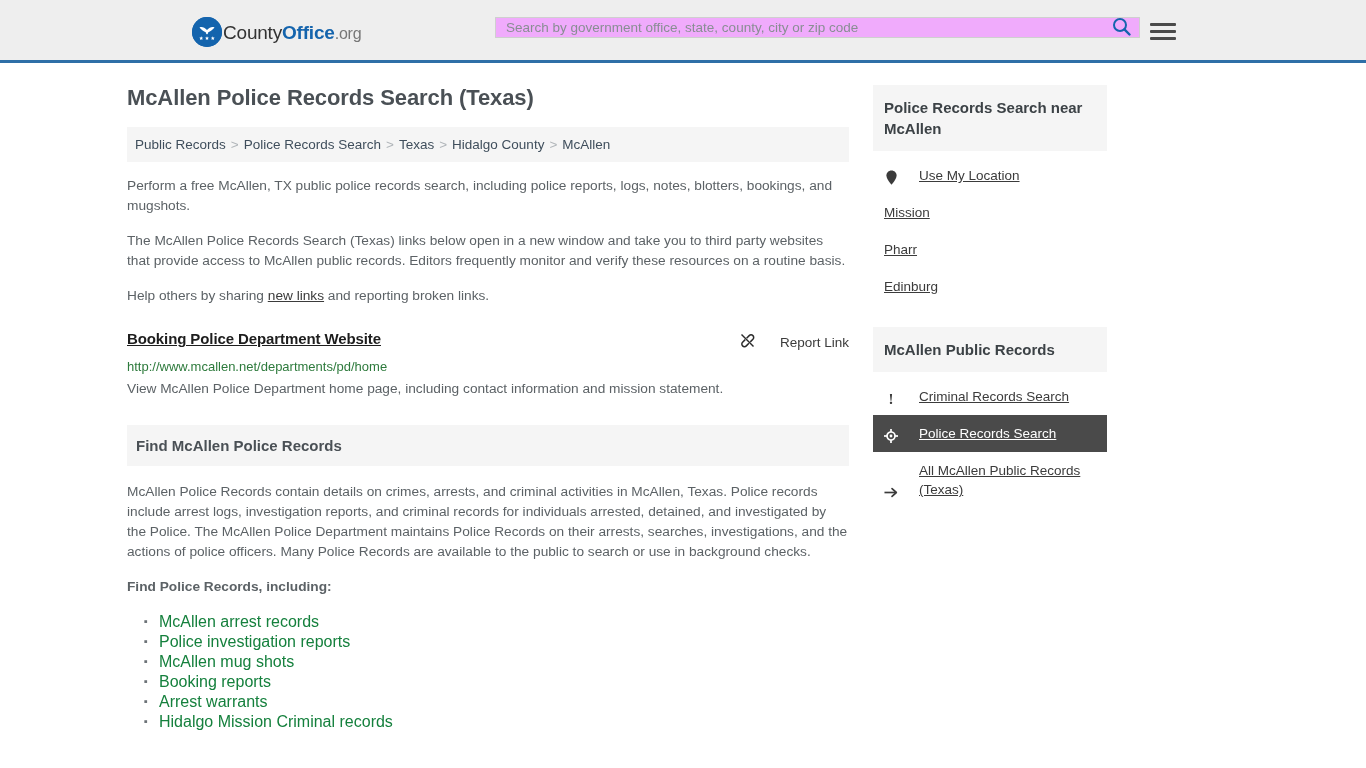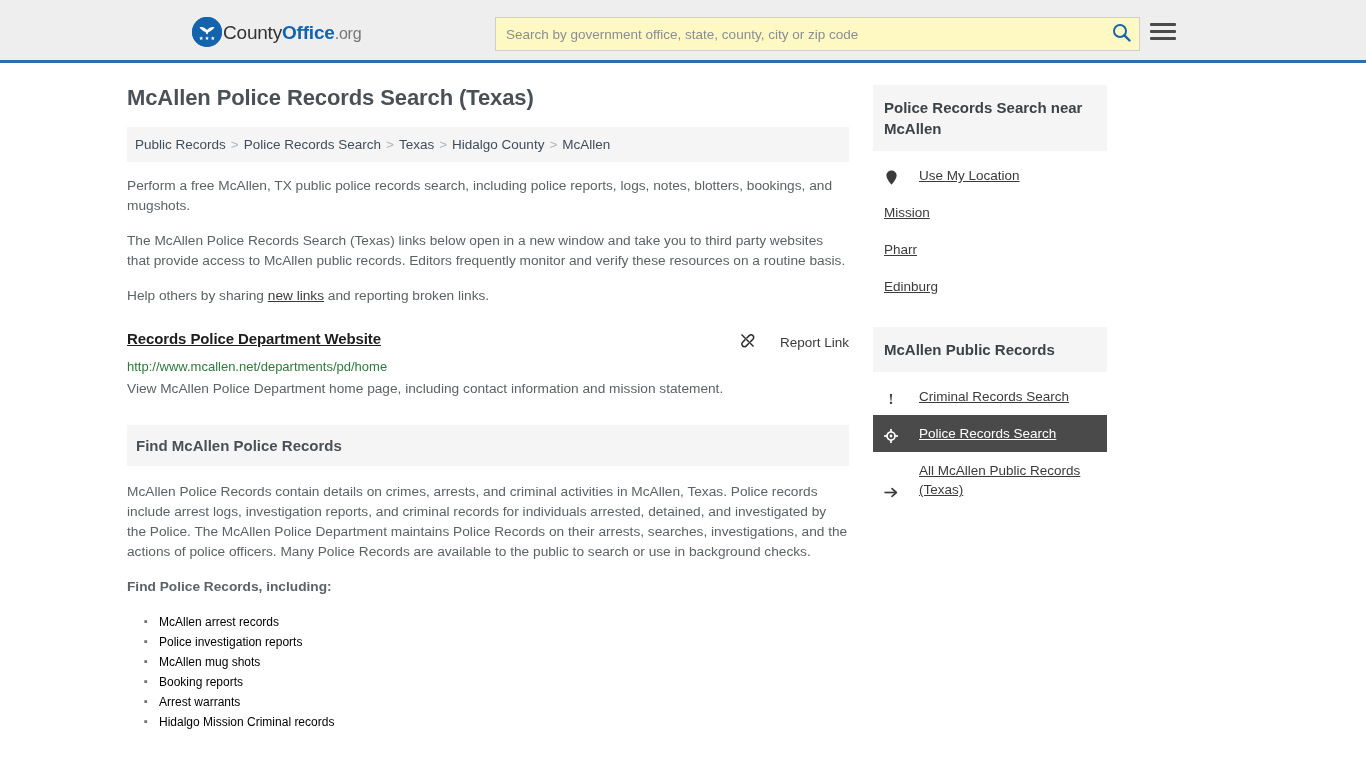--- a/index.html
+++ b/index.html
@@ -50,22 +50,22 @@
   }
   .brand-text .c1 { color: #333333; }
   .brand-text .c2 { color: #1464ad; font-weight: bold; }
   .brand-text .c3 { color: #777777; font-size: 16px; }
 
   .search-wrap {
     position: absolute;
     left: 495px;
     top: 17px;
     width: 645px;
-    height: 34px;
-    background: #fef9c3;
+    height: 21px;
+    background: #f0abfc;
     border: 1px solid #cfcfcf;
     display: flex;
     align-items: center;
   }
   .search-input {
     flex: 1;
     border: 0;
     outline: none;
     background: transparent;
     font-family: "Liberation Sans", sans-serif;
@@ -208,23 +208,23 @@
     font-weight: bold;
     color: #4a5055;
     margin: 0 0 9px 0;
   }
   ul.plain-list {
     margin: 0;
     padding-left: 30px;
     list-style: none;
   }
   ul.plain-list li {
-    font-size: 12px;
+    font-size: 16px;
     line-height: 20px;
-    color: #000000;
+    color: #15803d;
     position: relative;
     padding-left: 2px;
   }
   ul.plain-list li::before {
     content: "▪";
     position: absolute;
     left: -13px;
     top: -1px;
     color: #6b7176;
     font-size: 11px;
@@ -323,21 +323,21 @@
       <nav class="breadcrumb">
         <a href="#">Public Records</a><span class="sep">&gt;</span><a href="#">Police Records Search</a><span class="sep">&gt;</span><a href="#">Texas</a><span class="sep">&gt;</span><a href="#">Hidalgo County</a><span class="sep">&gt;</span><a href="#">McAllen</a>
       </nav>
 
       <p>Perform a free McAllen, TX public police records search, including police reports, logs, notes, blotters, bookings, and mugshots.</p>
       <p>The McAllen Police Records Search (Texas) links below open in a new window and take you to third party websites that provide access to McAllen public records. Editors frequently monitor and verify these resources on a routine basis.</p>
       <p><span>Help others by sharing </span><a class="inline-link" href="#">new links</a><span> and reporting broken links.</span></p>
 
       <div class="result">
         <div class="result-head">
-          <a class="result-title" href="#">Records Police Department Website</a>
+          <a class="result-title" href="#">Booking Police Department Website</a>
           <a class="report-link" href="#">
             <span>
               <svg width="17" height="17" viewBox="0 0 17 17" aria-hidden="true">
                 <path d="M6.2 10.8 L3.6 13.4 a2.6 2.6 0 1 0 3.7 3.7 L9.9 14.5" fill="none" stroke="#2b2b2b" stroke-width="1.5" transform="translate(0,-3.2)"></path>
                 <path d="M10.8 6.2 L13.4 3.6 a2.6 2.6 0 1 1 3.7 3.7 L14.5 9.9" fill="none" stroke="#2b2b2b" stroke-width="1.5" transform="translate(-3.2,0)"></path>
                 <line x1="2.5" y1="2.5" x2="14.5" y2="14.5" stroke="#2b2b2b" stroke-width="1.4"></line>
               </svg>
             </span>
             <span>Report Link</span>
           </a>

